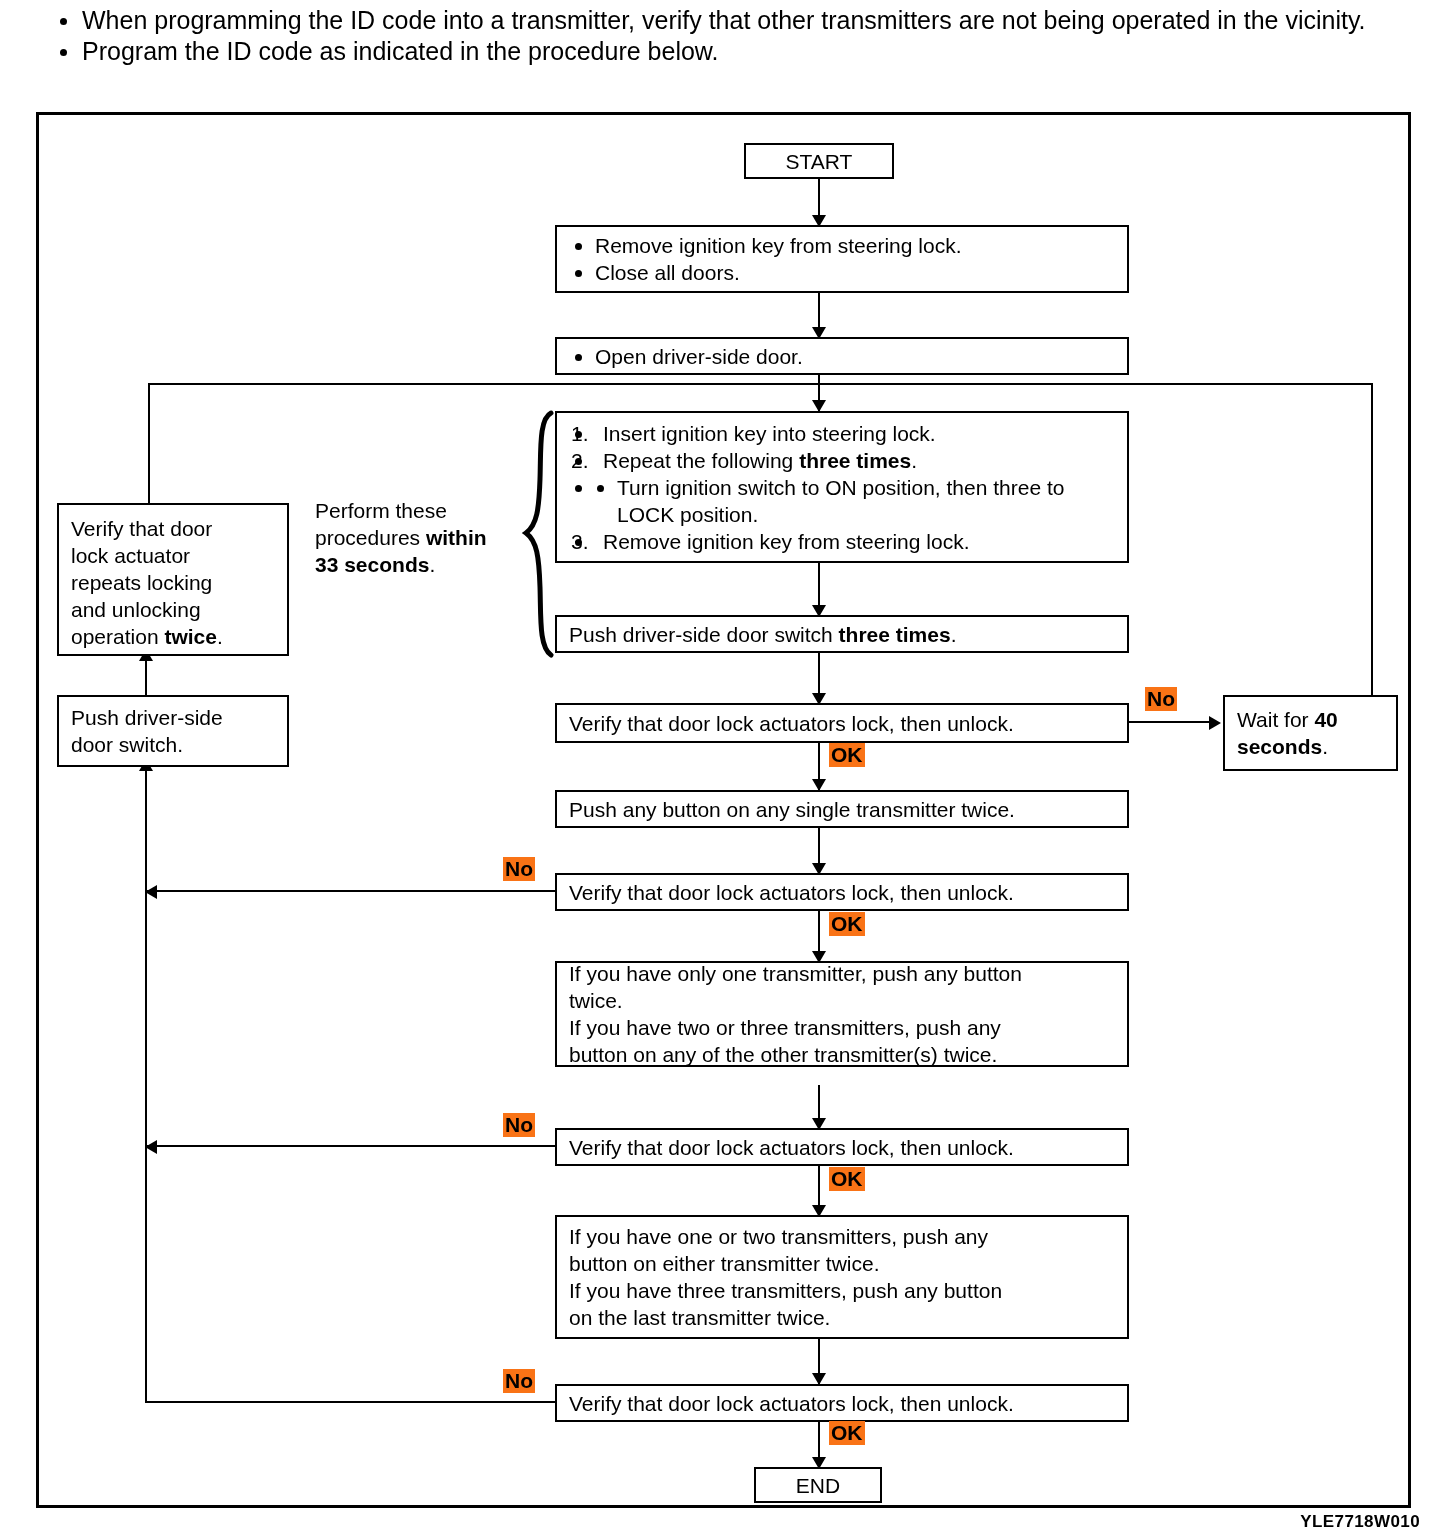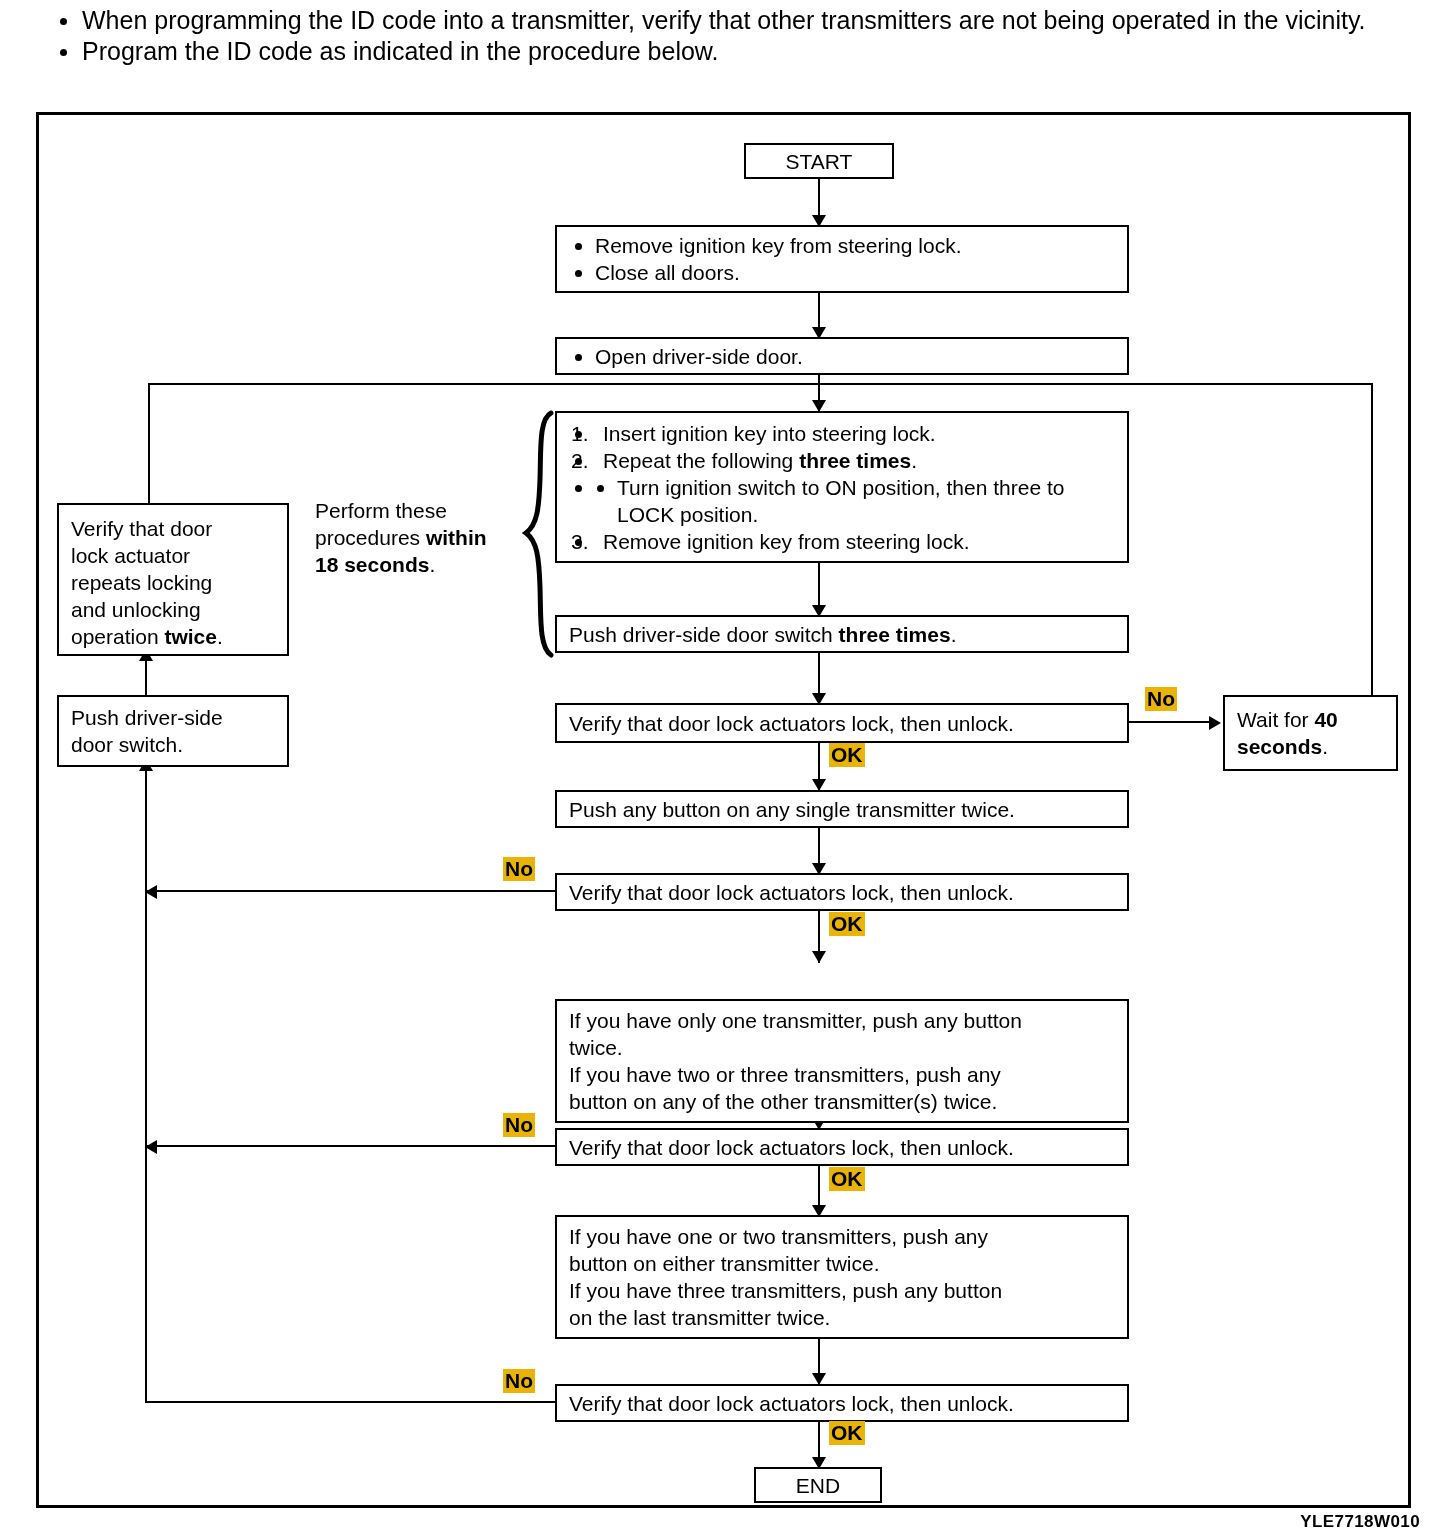--- a/index.html
+++ b/index.html
@@ -58,21 +58,21 @@
     border-left:7px solid transparent;border-right:7px solid transparent;
     border-bottom:12px solid #000;z-index:2;}
   .arrow-left{position:absolute;width:0;height:0;
     border-top:7px solid transparent;border-bottom:7px solid transparent;
     border-right:12px solid #000;z-index:2;}
   .arrow-right{position:absolute;width:0;height:0;
     border-top:7px solid transparent;border-bottom:7px solid transparent;
     border-left:12px solid #000;z-index:2;}
   
   .elabel{position:absolute;font-size:21px;font-weight:bold;z-index:4;
-    background:#eab308;padding:0 2px;line-height:24px;}
+    background:#f97316;padding:0 2px;line-height:24px;}
   
   .sidenote{position:absolute;font-size:21px;line-height:27px;z-index:3;}
   
   .brace{position:absolute;z-index:3;}
   
   #refcode{position:absolute;right:36px;top:1512px;font-size:17px;
     font-weight:bold;letter-spacing:.4px;}
 </style>
 </head>
 <body>
@@ -179,21 +179,21 @@
   </div>
 
   <div class="hline" style="left:106px;top:775px;width:412px;"></div>
   <div class="arrow-left" style="left:106px;top:770px;"></div>
   <div class="elabel" style="left:464px;top:742px;">No</div>
 
   <div class="vline" style="left:779px;top:796px;height:52px;"></div>
   <div class="arrow-down" style="left:773px;top:836px;"></div>
   <div class="elabel" style="left:790px;top:797px;">OK</div>
 
-  <div class="node" style="left:516px;top:846px;width:574px;height:124px;margin-top:38px;">
+  <div class="node" style="left:516px;top:846px;width:574px;height:106px;">
     <div class="pad">
       <div>If you have only one transmitter, push any button</div>
       <div>twice.</div>
       <div>If you have two or three transmitters, push any</div>
       <div>button on any of the other transmitter(s) twice.</div>
     </div>
   </div>
 
   <div class="vline" style="left:779px;top:970px;height:46px;"></div>
   <div class="arrow-down" style="left:773px;top:1003px;"></div>
@@ -256,21 +256,21 @@
       <div>lock actuator</div>
       <div>repeats locking</div>
       <div>and unlocking</div>
       <div><span>operation </span><b>twice</b><span>.</span></div>
     </div>
   </div>
 
   <div class="sidenote" style="left:276px;top:382px;width:210px;">
     <div>Perform these</div>
     <div><span>procedures </span><b>within</b></div>
-    <div><b>18 seconds</b><span>.</span></div>
+    <div><b>33 seconds</b><span>.</span></div>
   </div>
 
   <div class="brace" style="left:482px;top:294px;width:34px;height:250px;">
     <svg width="34" height="250" viewBox="0 0 34 250" xmlns="http://www.w3.org/2000/svg" aria-hidden="true">
       <path d="M30 4 C18 10, 20 40, 19 70 C18 100, 16 116, 5 124 C16 132, 18 148, 19 178 C20 208, 18 238, 30 246" fill="none" stroke="#000" stroke-width="5" stroke-linecap="round"></path>
     </svg>
   </div>
 
 </div>
 

